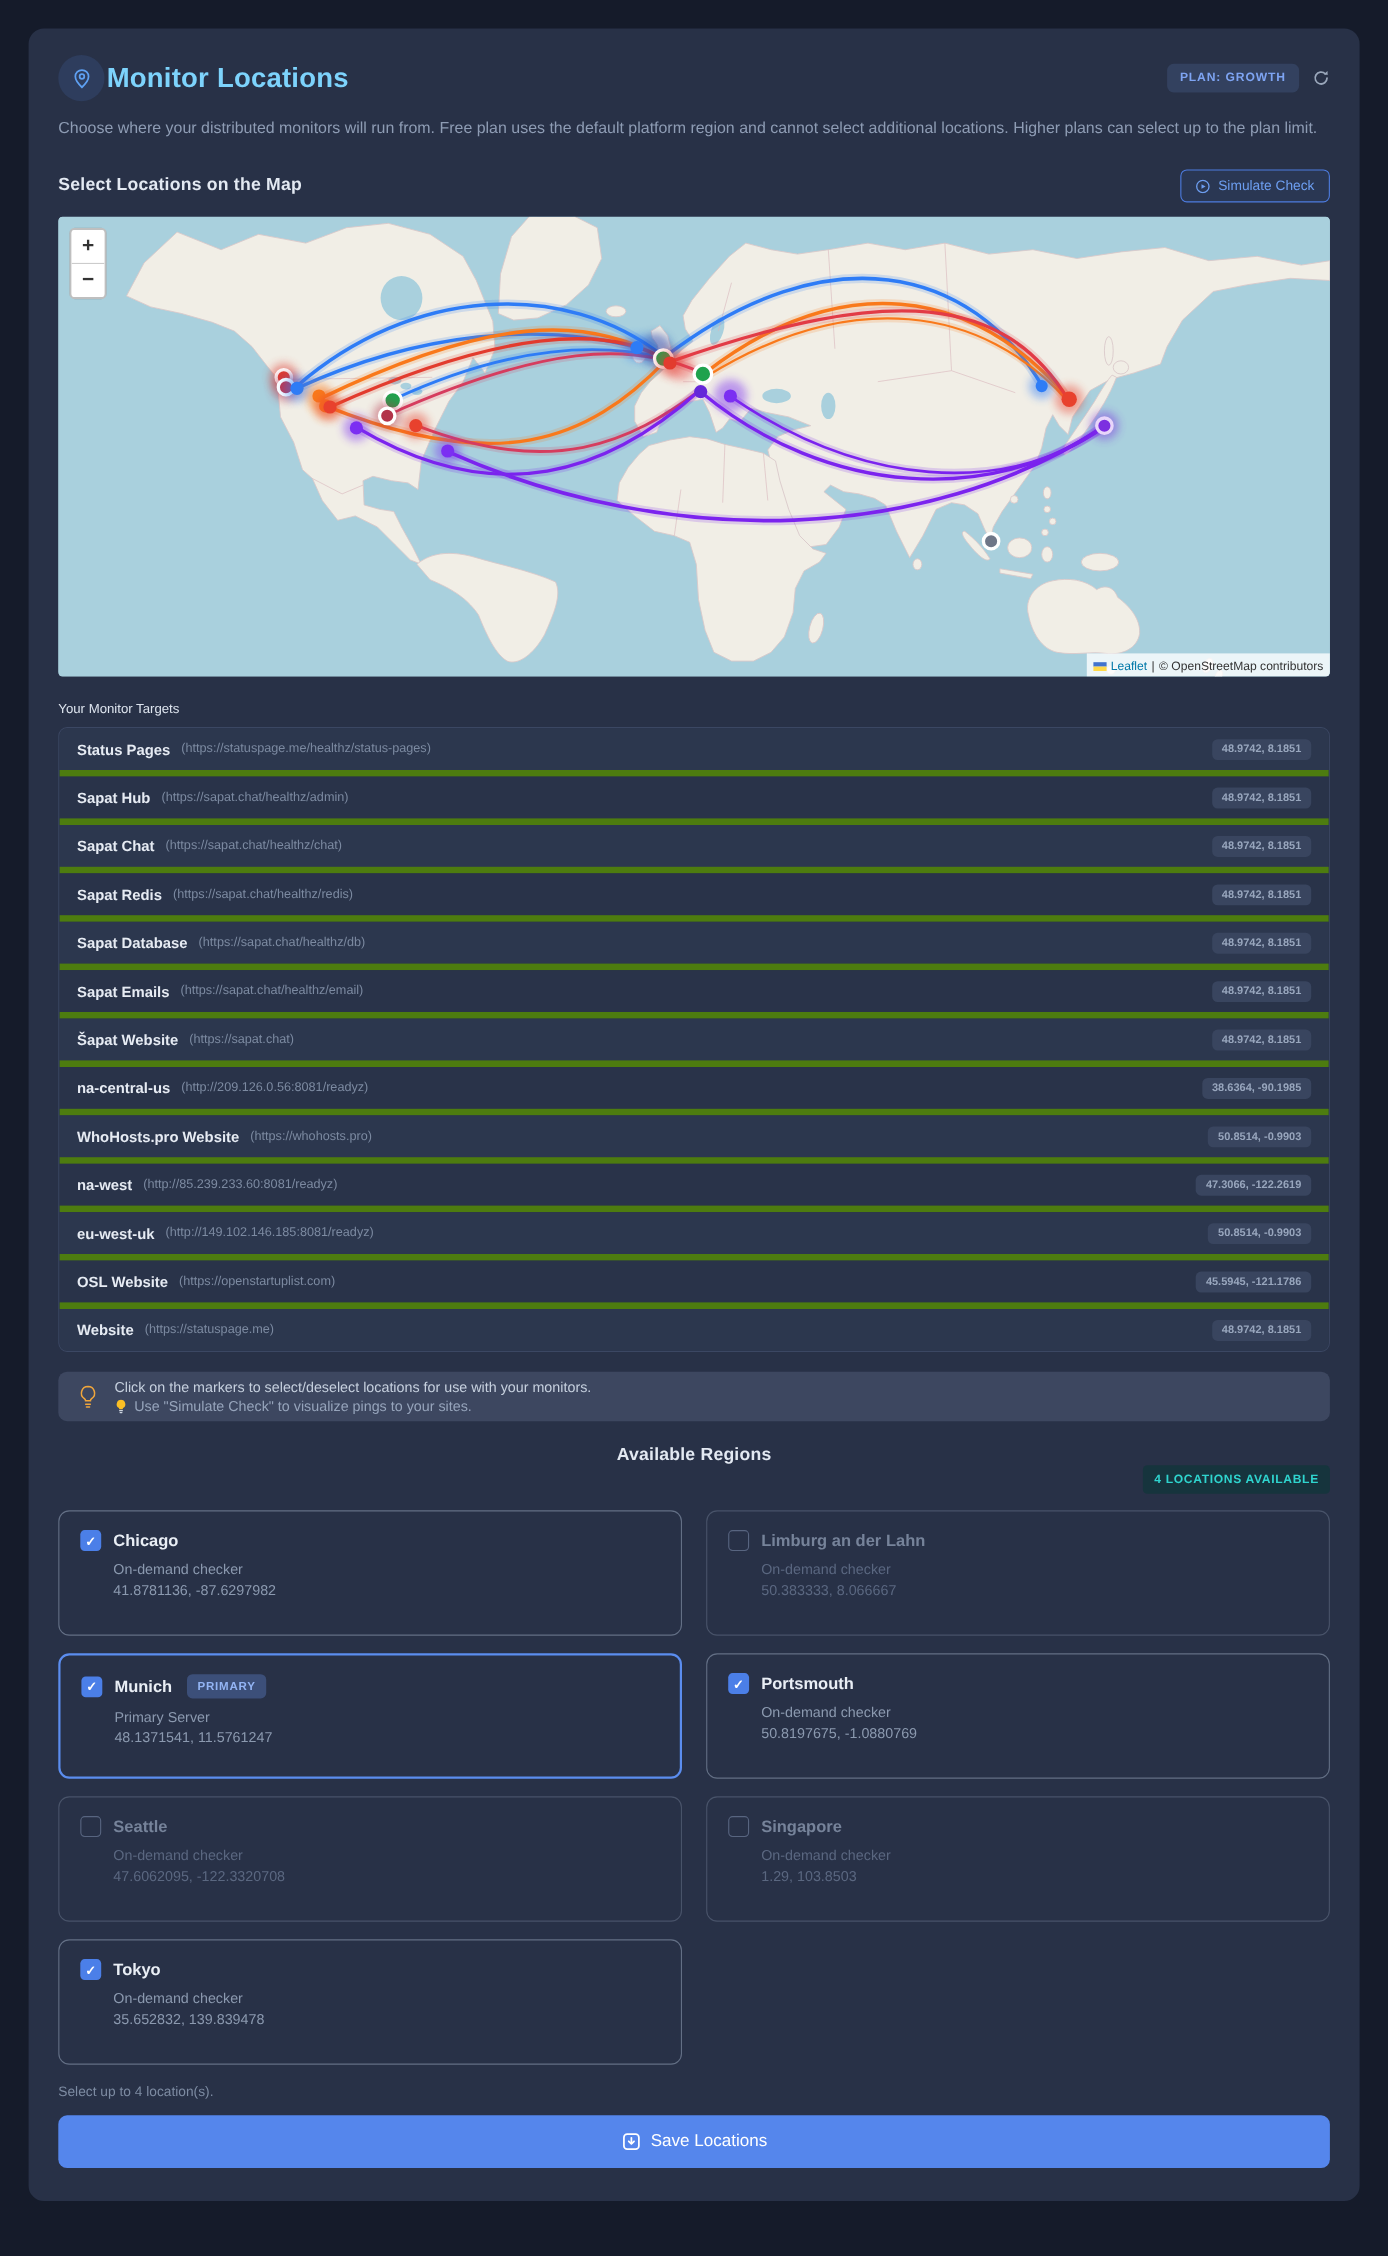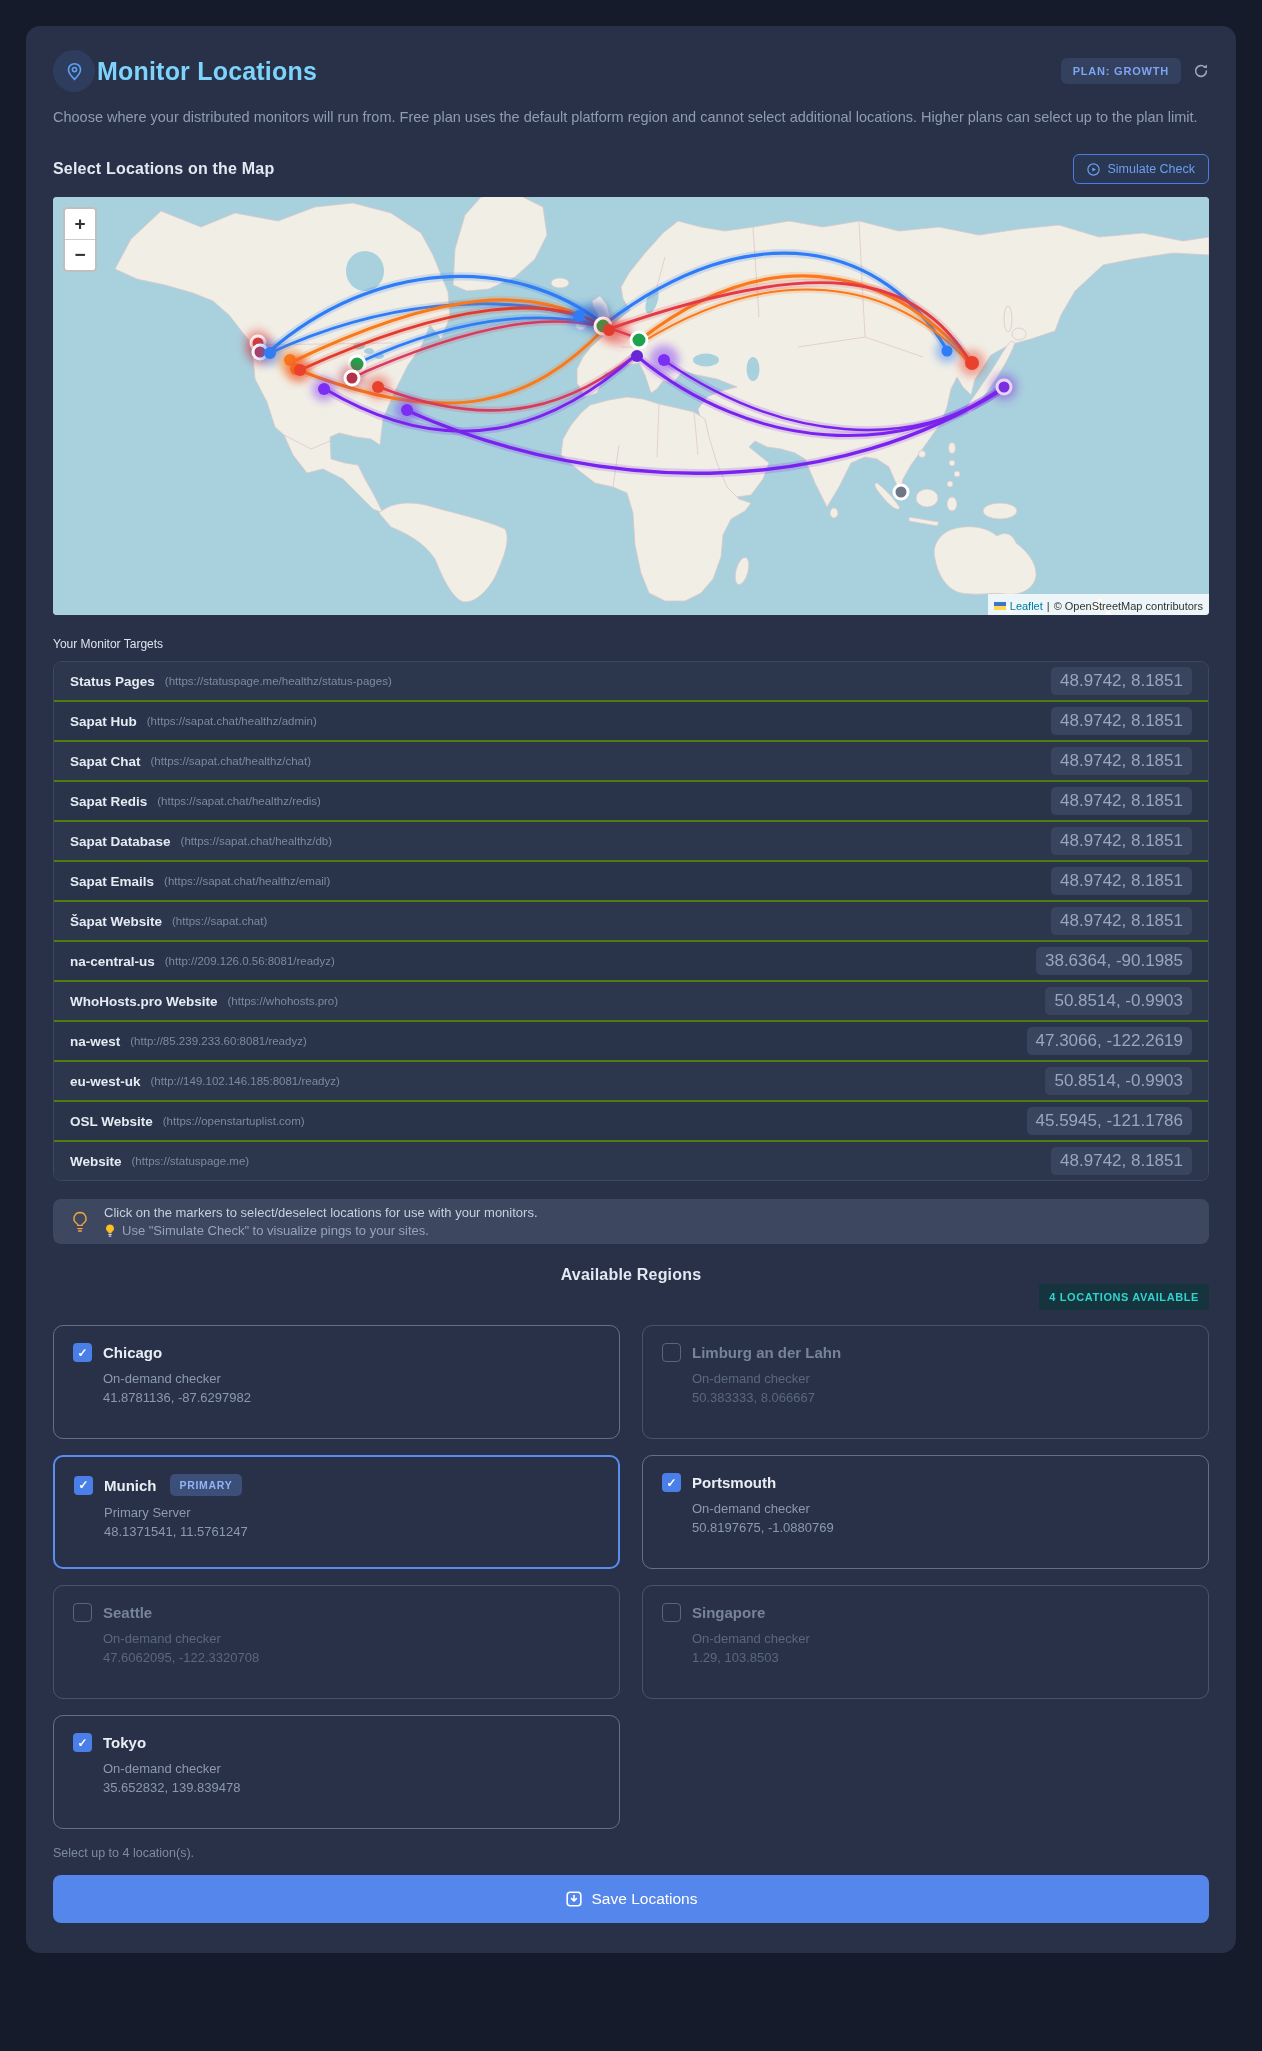--- a/index.html
+++ b/index.html
@@ -27,26 +27,26 @@
   .zoomctl div:first-child{border-bottom:1px solid #ccc;}
   .attrib{position:absolute;right:0;bottom:0;background:rgba(255,255,255,.78);padding:6px 6px 3px;font-size:11px;color:#333;display:flex;align-items:center;gap:4px;z-index:5;}
   .attrib .leaflet-link{color:#0078a8;cursor:pointer;}
   .flag{display:inline-block;width:12px;height:8px;line-height:0;}
   .flag .t{display:block;width:12px;height:4px;background:#4173cd;}
   .flag .b{display:block;width:12px;height:4px;background:#ffd948;}
 
   
   .targets-head{margin-top:22px;font-size:12px;color:#dde4ee;font-weight:500;}
   .tlist{margin-top:10px;border:1px solid #3b4763;border-radius:8px;overflow:hidden;}
-  .target-row{display:flex;align-items:center;height:38px;padding:0 16px;background:#2c374e;border-bottom:2px solid #4d7c0f;}
+  .target-row{display:flex;align-items:center;height:38px;padding:0 16px;background:#2c374e;border-bottom:6px solid #4d7c0f;}
   .target-row:nth-child(even){background:#293349;}
   .target-row:last-child{border-bottom:none;}
   .t-name{font-size:13.5px;font-weight:bold;color:#e6ebf3;}
   .t-url{font-size:11.5px;color:#7c8aa1;margin-left:10px;}
-  .t-coords{margin-left:auto;background:#39455f;color:#98a6bd;font-size:17px;padding:4px 9px;border-radius:5px;}
+  .t-coords{margin-left:auto;background:#39455f;color:#98a6bd;font-size:10px;padding:4px 9px;border-radius:5px;font-weight:bold;}
 
   
   .tip{margin-top:18px;background:#3d4760;border-radius:8px;padding:6px 16px;display:flex;align-items:center;gap:13px;}
   .tip-lines{display:flex;flex-direction:column;gap:3px;}
   .tip-l1{color:#c6d0de;font-size:13px;}
   .tip-l2{color:#96a4bb;font-size:13px;display:flex;align-items:center;gap:6px;}
 
   
   .avail-badge{margin-left:auto;background:#16343d;color:#2fd4ce;font-size:11px;font-weight:bold;letter-spacing:.6px;padding:7px 10px;border-radius:4px;}
   .rgrid{margin-top:15px;display:grid;grid-template-columns:1fr 1fr;column-gap:22px;row-gap:16px;}

